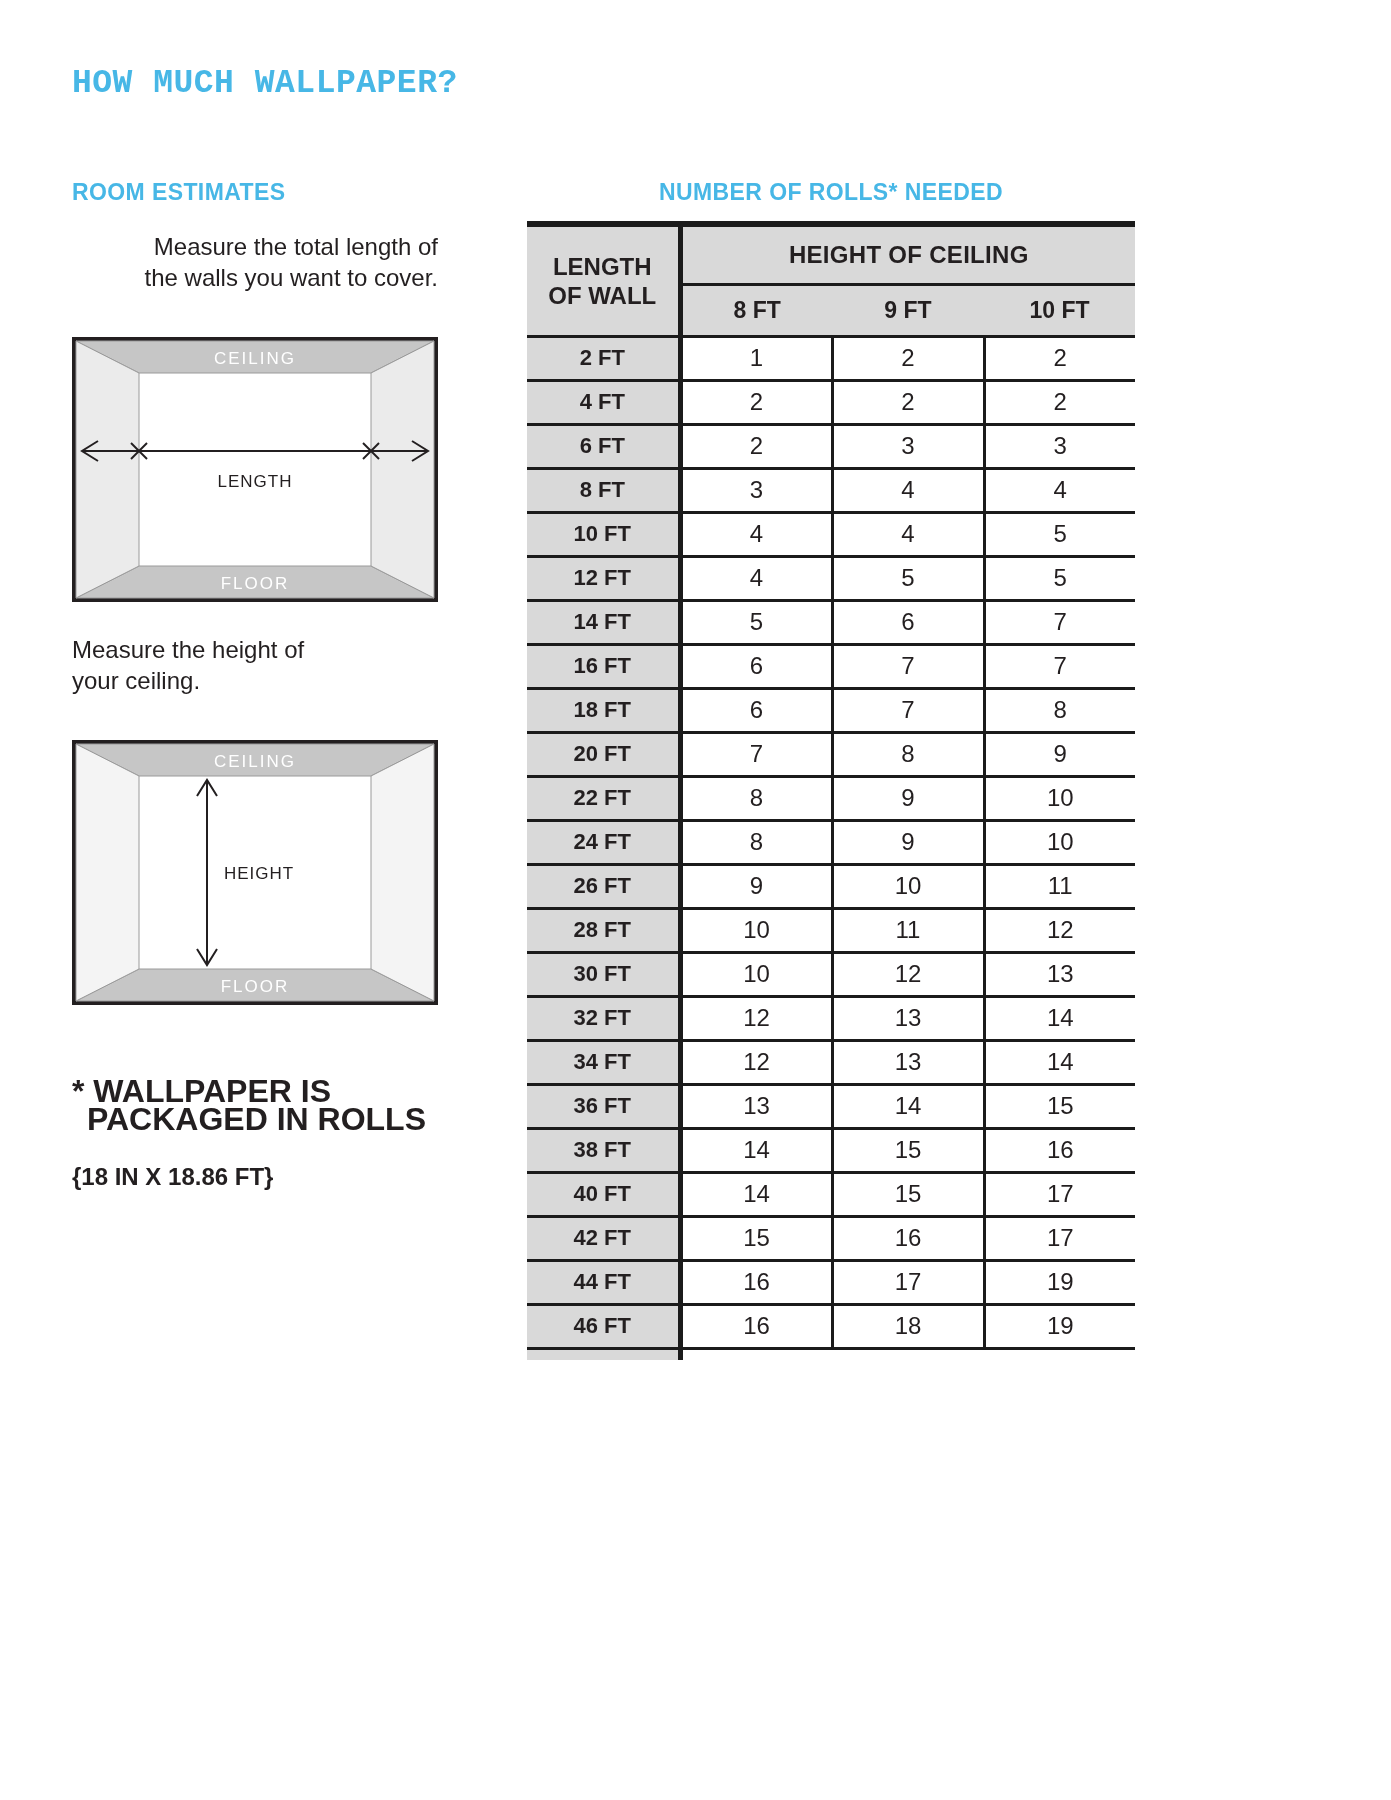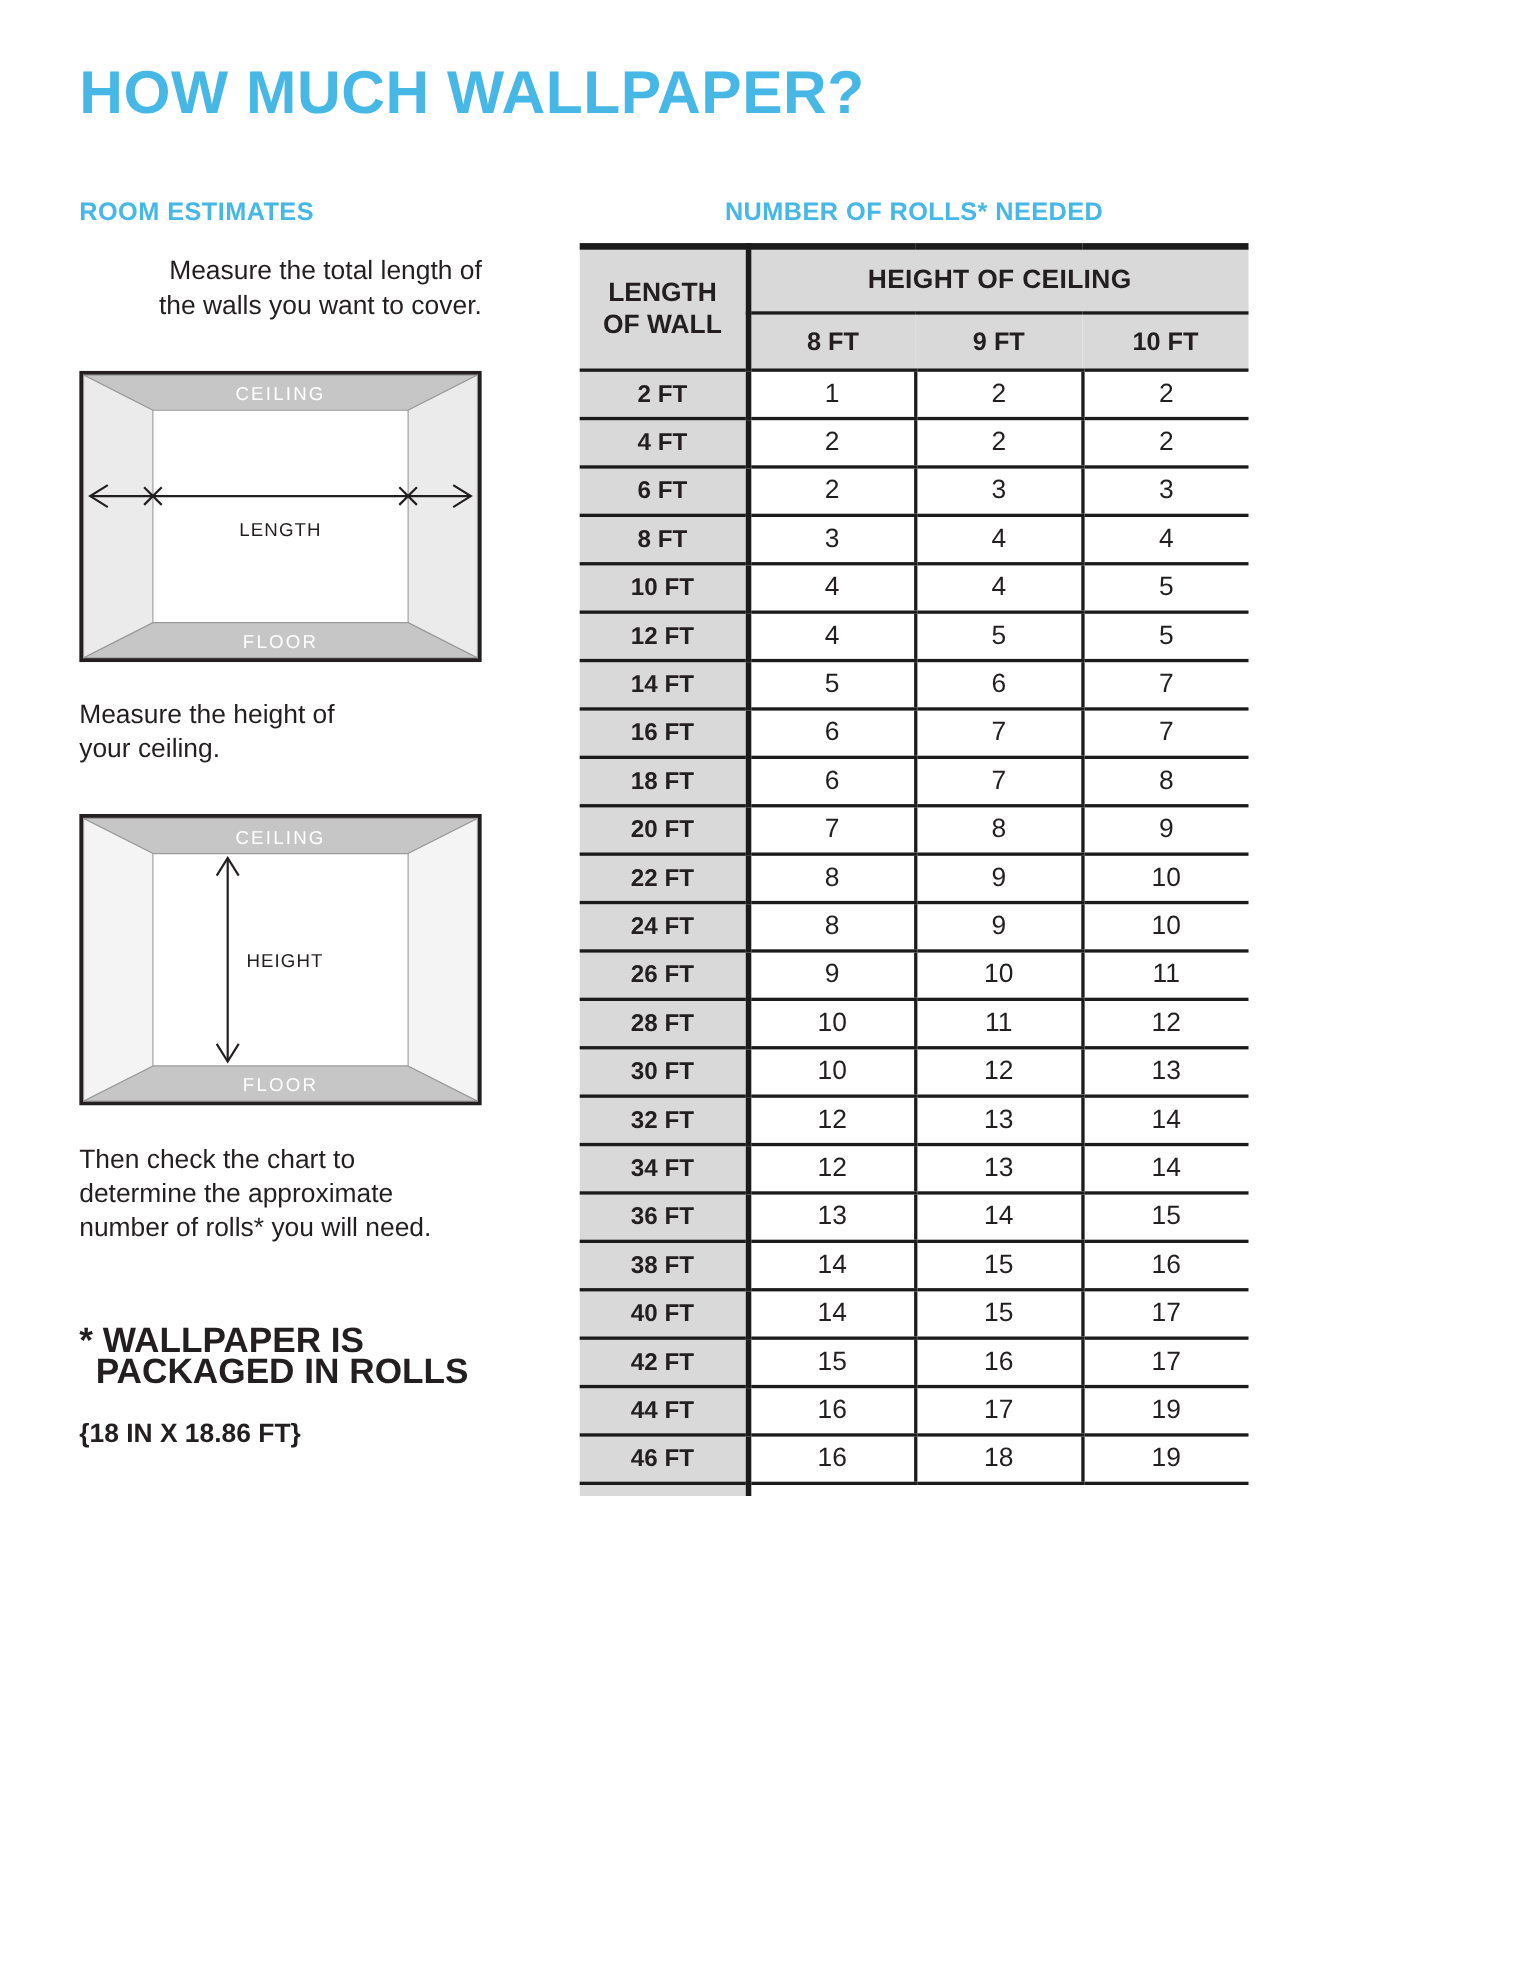--- a/index.html
+++ b/index.html
@@ -5,22 +5,22 @@
   * { box-sizing: border-box; }
   html, body { margin: 0; padding: 0; }
   body {
     width: 1391px; height: 1800px; background: #ffffff;
     font-family: "Liberation Sans", "DejaVu Sans", sans-serif;
     color: var(--text, #231F20);
   }
   .page { padding: 58px 0 0 72px; }
 
   h1 {
-    margin: 0; font-size: 55px; line-height: 52px; font-weight: 700;
-    color: var(--accent, #47B7E6); letter-spacing: 0.5px;
+    margin: 0; font-size: 33px; line-height: 52px; font-weight: 700;
+    color: var(--accent, #47B7E6); letter-spacing: 0.5px; font-family: Liberation Mono, monospace;
   }
   .columns { display: flex; align-items: flex-start; margin-top: 69px; }
   .left-col  { width: 366px; flex: 0 0 366px; }
   .right-col { width: 608px; flex: 0 0 608px; margin-left: 89px; }
 
   h2 {
     margin: 0; font-size: 23px; line-height: 26px; font-weight: 700;
     color: var(--accent, #47B7E6); letter-spacing: 0.4px;
   }
   .right-col h2 { text-align: center; }
@@ -123,23 +123,20 @@
         <g class="arrow">
           <line x1="135" y1="40" x2="135" y2="225"></line>
           <polyline points="125,56 135,40 145,56"></polyline>
           <polyline points="125,209 135,225 145,209"></polyline>
         </g>
         <text class="svg-room-label" x="183" y="27" text-anchor="middle">CEILING</text>
         <text class="svg-room-label" x="183" y="252" text-anchor="middle">FLOOR</text>
         <text class="svg-measure-label" x="152" y="139" text-anchor="start">HEIGHT</text>
       </svg>
 
-      <p class="step step-3">Then check the chart to
-determine the approximate
-number of rolls* you will need.</p>
 
       <div class="footnote">
         <div>* WALLPAPER IS</div>
         <div class="indent">PACKAGED IN ROLLS</div>
       </div>
 
       <div class="roll-spec">
         <div>{18 IN X 18.86 FT}</div>
       </div>
     </div>

